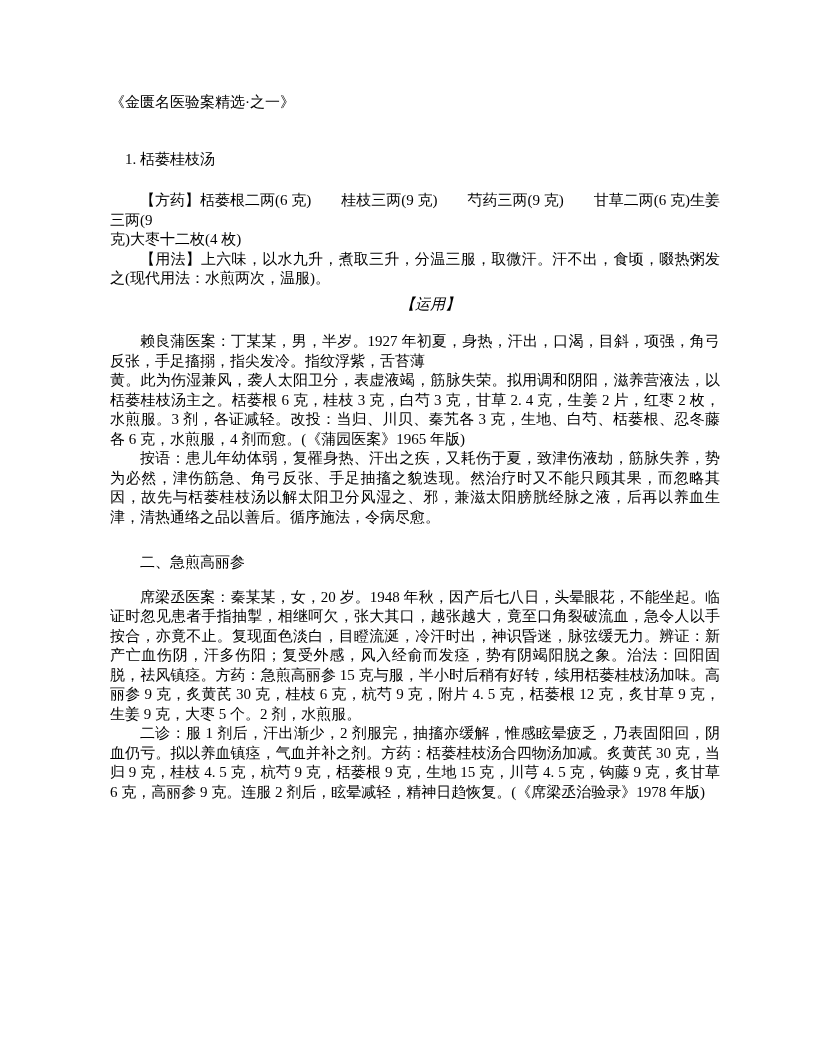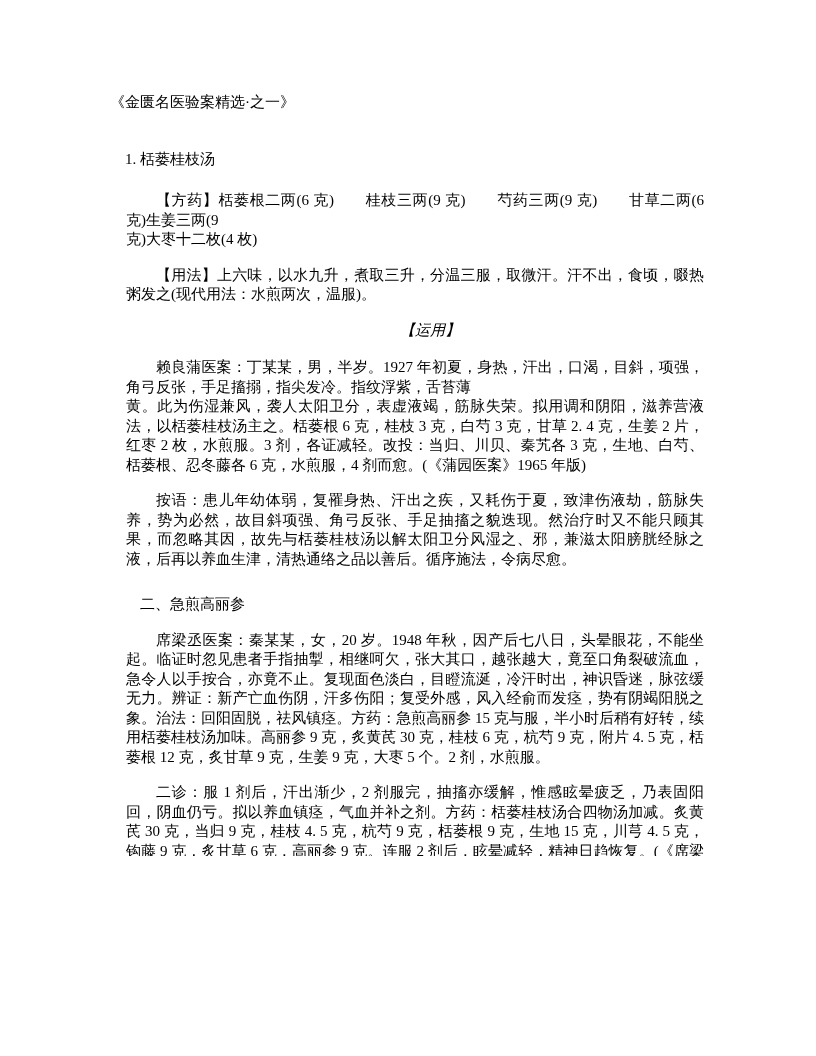--- a/index.html
+++ b/index.html
@@ -14,21 +14,21 @@
     box-sizing: border-box;
     padding: 93px 96px 0 110px;
     background: #ffffff;
     color: #000000;
     font-family: "Liberation Serif", "DejaVu Serif", serif;
     font-size: 15px;
     line-height: 19.5px;
     overflow: hidden;
   }
   .para {
-    margin: 16px;
+    margin: 0;
     text-indent: 2em;
     text-align: justify;
     text-justify: inter-ideograph;
     overflow-wrap: break-word;
   }
   .doc-title {
     margin: 0 0 37px 0;
     text-indent: 0;
     text-align: left;
   }
@@ -76,21 +76,21 @@
 
 
   <p class="para app-heading">【运用】</p>
 
 
   <p class="para">
     <span class="sub-line">赖良蒲医案：丁某某，男，半岁。1927 年初夏，身热，汗出，口渴，目斜，项强，角弓反张，手足搐搦，指尖发冷。指纹浮紫，舌苔薄</span>
     <span class="sub-line cont">黄。此为伤湿兼风，袭人太阳卫分，表虚液竭，筋脉失荣。拟用调和阴阳，滋养营液法，以栝蒌桂枝汤主之。栝蒌根 6 克，桂枝 3 克，白芍 3 克，甘草 2. 4 克，生姜 2 片，红枣 2 枚，水煎服。3 剂，各证减轻。改投：当归、川贝、秦艽各 3 克，生地、白芍、栝蒌根、忍冬藤各 6 克，水煎服，4 剂而愈。(《蒲园医案》1965 年版)</span>
   </p>
 
-  <p class="para">按语：患儿年幼体弱，复罹身热、汗出之疾，又耗伤于夏，致津伤液劫，筋脉失养，势为必然，故目斜项强、角弓反张、手足抽搐之貌迭现。然治疗时又不能只顾其果，而忽略其因，故先与栝蒌桂枝汤以解太阳卫分风湿之、邪，兼滋太阳膀胱经脉之液，后再以养血生津，清热通络之品以善后。循序施法，令病尽愈。</p>
+  <p class="para">按语：患儿年幼体弱，复罹身热、汗出之疾，又耗伤于夏，致津伤液劫，筋脉失养，势为必然，津伤筋急、角弓反张、手足抽搐之貌迭现。然治疗时又不能只顾其果，而忽略其因，故先与栝蒌桂枝汤以解太阳卫分风湿之、邪，兼滋太阳膀胱经脉之液，后再以养血生津，清热通络之品以善后。循序施法，令病尽愈。</p>
 
   <p class="para sub-heading-2">二、急煎高丽参</p>
 
   <p class="para">席梁丞医案：秦某某，女，20 岁。1948 年秋，因产后七八日，头晕眼花，不能坐起。临证时忽见患者手指抽掣，相继呵欠，张大其口，越张越大，竟至口角裂破流血，急令人以手按合，亦竟不止。复现面色淡白，目瞪流涎，冷汗时出，神识昏迷，脉弦缓无力。辨证：新产亡血伤阴，汗多伤阳；复受外感，风入经俞而发痉，势有阴竭阳脱之象。治法：回阳固脱，祛风镇痉。方药：急煎高丽参 15 克与服，半小时后稍有好转，续用栝蒌桂枝汤加味。高丽参 9 克，炙黄芪 30 克，桂枝 6 克，杭芍 9 克，附片 4. 5 克，栝蒌根 12 克，炙甘草 9 克，生姜 9 克，大枣 5 个。2 剂，水煎服。</p>
 
   <p class="para">二诊：服 1 剂后，汗出渐少，2 剂服完，抽搐亦缓解，惟感眩晕疲乏，乃表固阳回，阴血仍亏。拟以养血镇痉，气血并补之剂。方药：栝蒌桂枝汤合四物汤加减。炙黄芪 30 克，当归 9 克，桂枝 4. 5 克，杭芍 9 克，栝蒌根 9 克，生地 15 克，川芎 4. 5 克，钩藤 9 克，炙甘草 6 克，高丽参 9 克。连服 2 剂后，眩晕减轻，精神日趋恢复。(《席梁丞治验录》1978 年版)</p>
 
 </div>
 
 </body></html>

